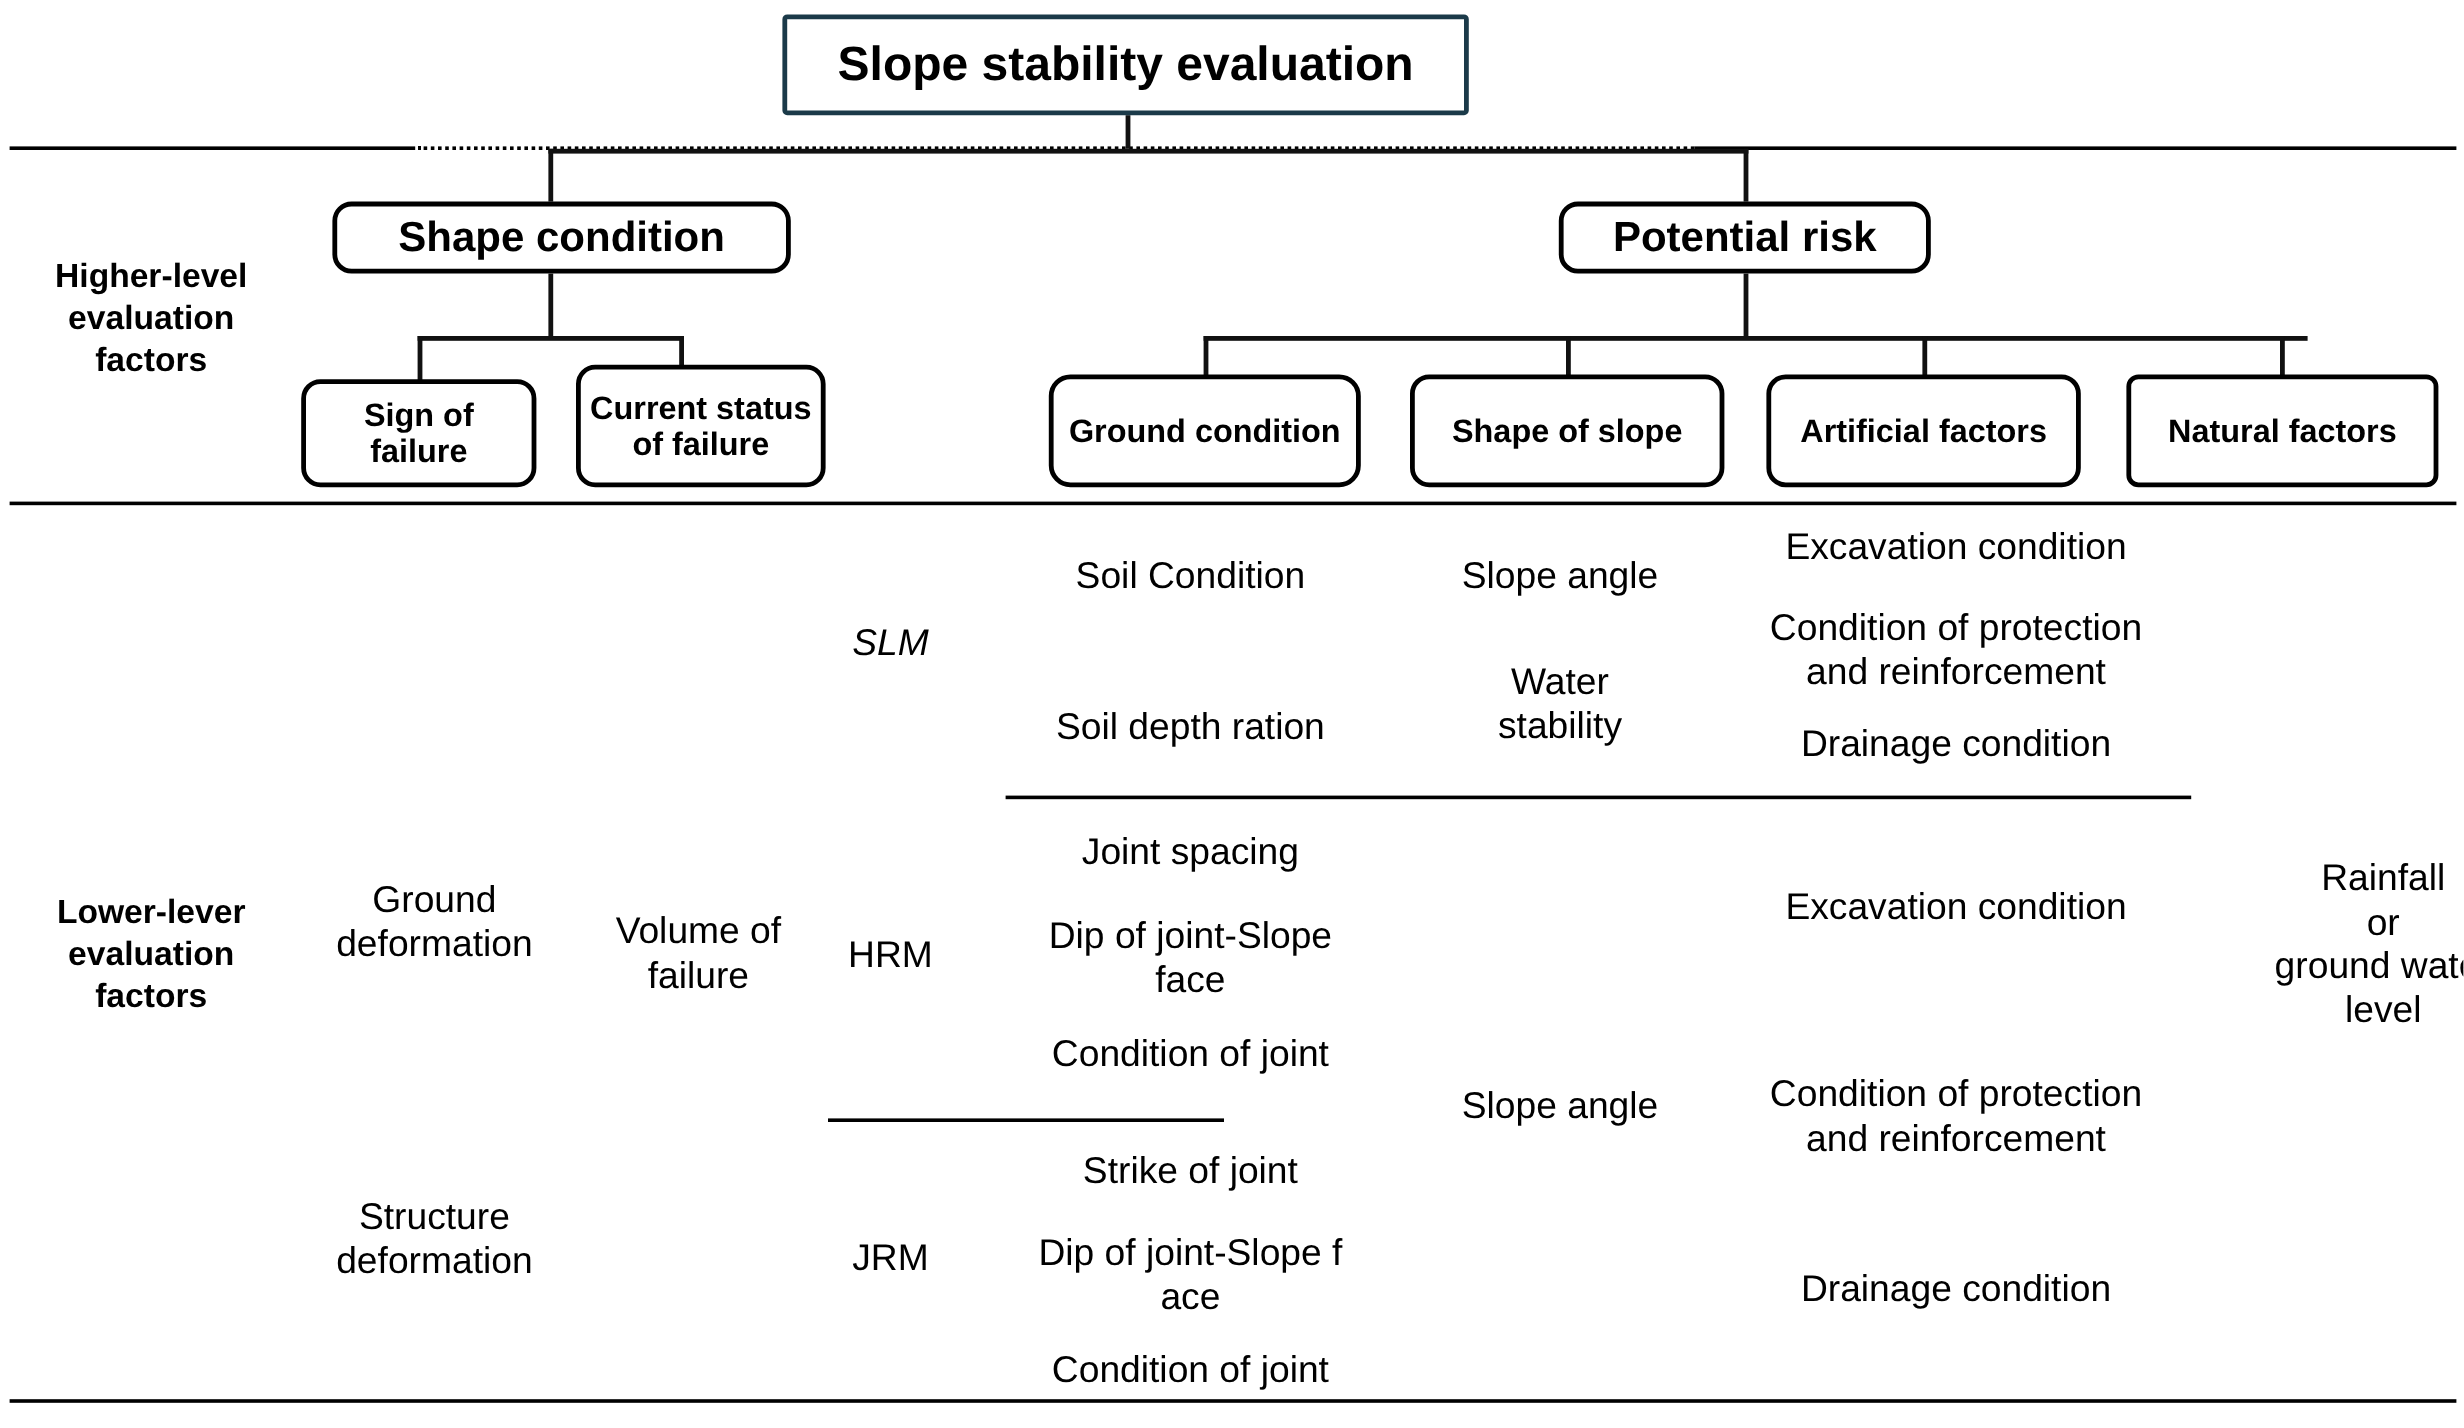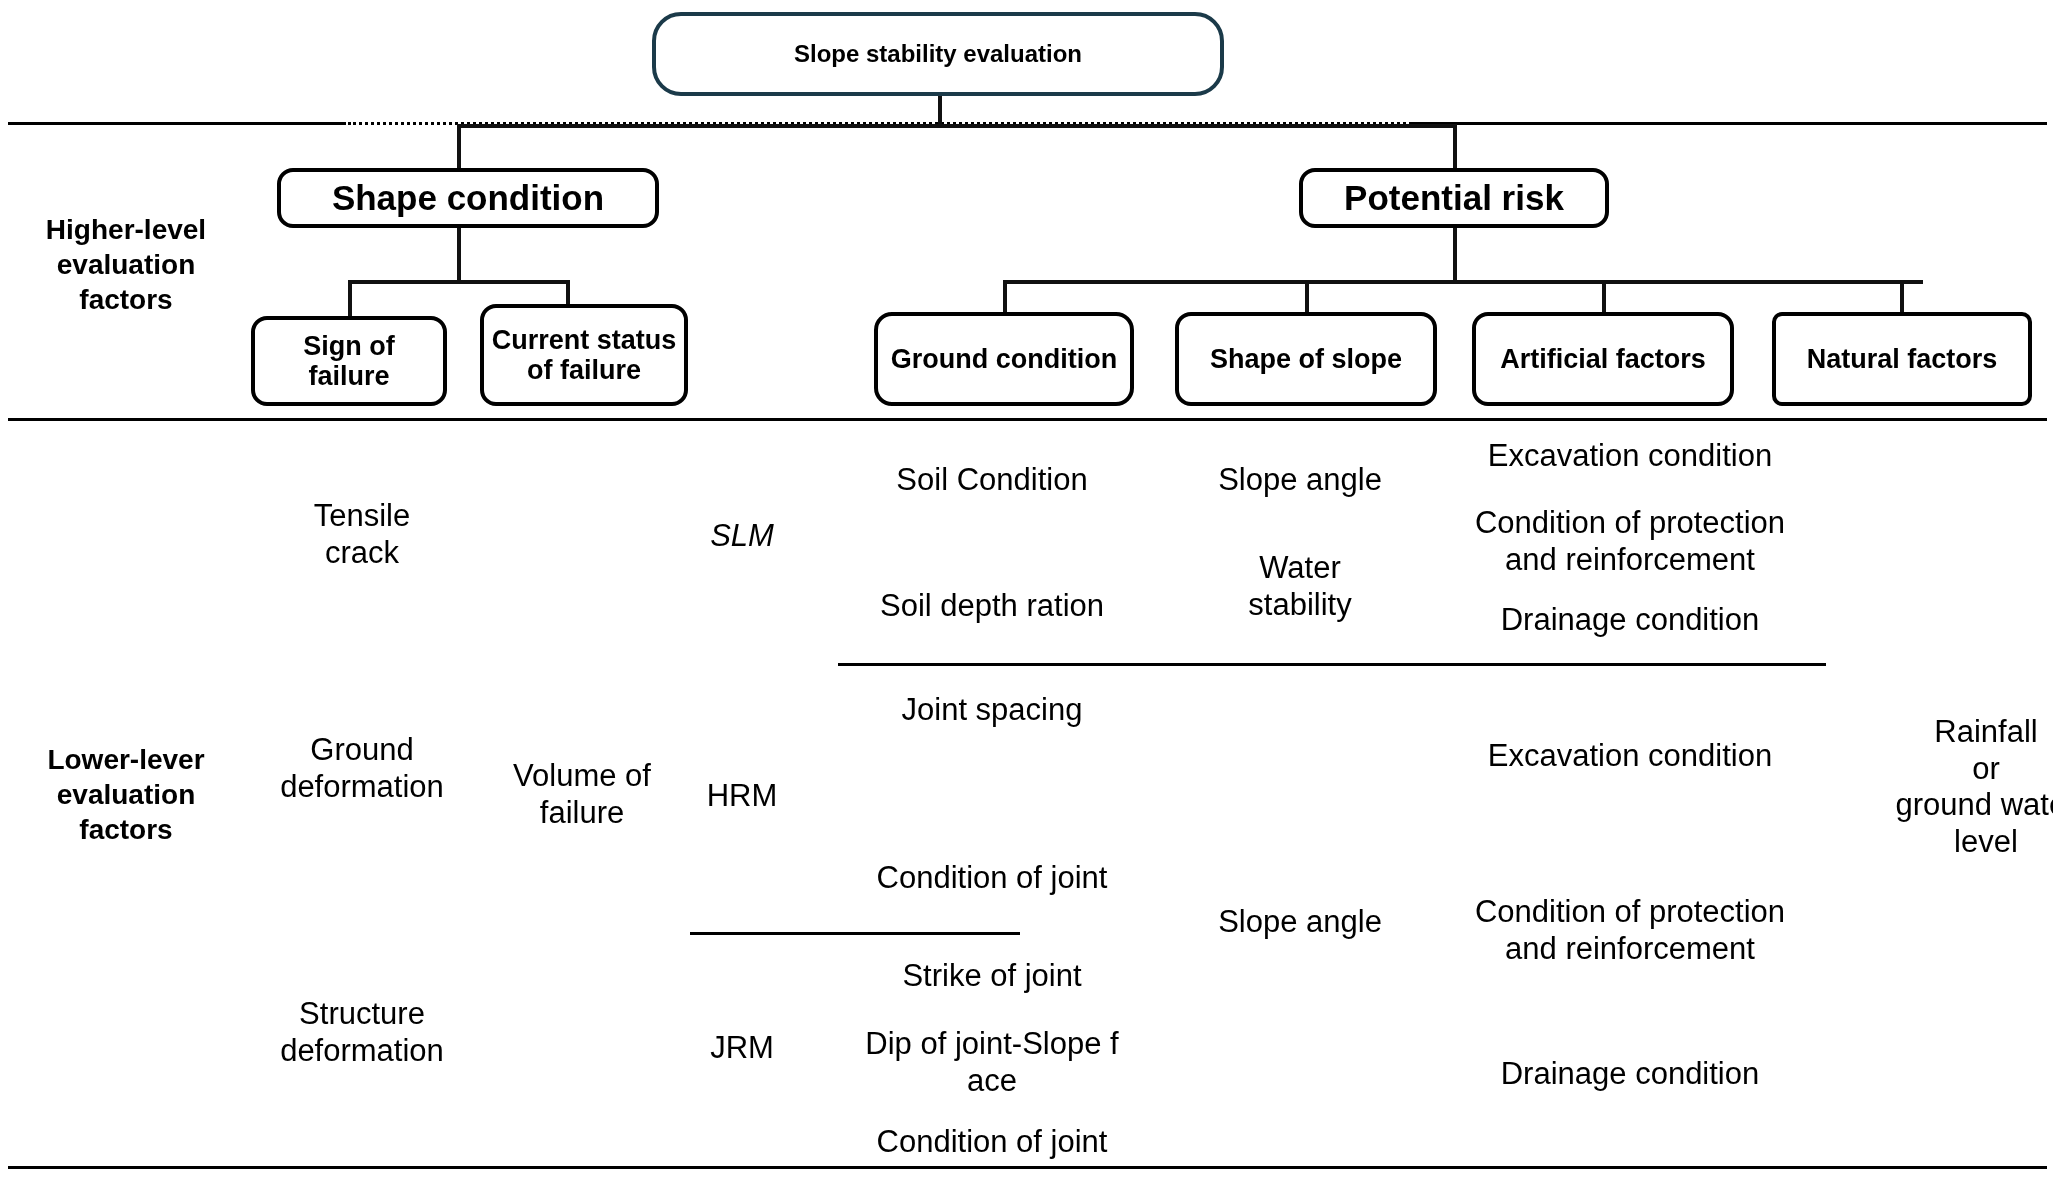--- a/index.html
+++ b/index.html
@@ -26,21 +26,21 @@
     background:#fff;
     display:flex;
     align-items:center;
     justify-content:center;
     text-align:center;
     font-weight:bold;
     line-height:1.12;
     color:#000;
     padding:2px 6px;
   }
-  .node.root{border-color:#1b3a49;border-width:4px;border-radius:29px;font-size:24px;text-align:center;}
+  .node.root{border-color:#1b3a49;border-width:4px;border-radius:4px;font-size:40px;text-align:center;}
   .node.lvl1{border-color:#000;font-size:35px;border-radius:16px;}
   .node.lvl2{border-color:#000;font-size:27px;border-radius:16px;}
 
   
   .sidelabel{
     position:absolute;
     text-align:center;
     font-weight:bold;
     font-size:28px;
     line-height:1.25;
@@ -118,38 +118,38 @@
 factors</div>
 
   <div class="sidelabel" style="left:10px; top:212px; width:232px;">Higher-level
 evaluation
 factors</div>
 
   <div class="sidelabel" style="left:10px; top:742px; width:232px;">Lower-lever
 evaluation
 factors</div>
 
-  <div class="cell" style="left:222px; top:498px; width:280px;">Tensile
-crack</div>
   <div class="cell" style="left:222px; top:732px; width:280px;">Ground
 deformation</div>
   <div class="cell" style="left:222px; top:996px; width:280px;">Structure
 deformation</div>
 
   <div class="cell" style="left:452px; top:758px; width:260px;">Volume of
 failure</div>
 
   <div class="cell" style="left:672px; top:518px; width:140px;font-style:italic;">SLM</div>
   <div class="cell" style="left:672px; top:778px; width:140px;">HRM</div>
   <div class="cell" style="left:672px; top:1030px; width:140px;">JRM</div>
 
   <div class="cell" style="left:832px; top:462px; width:320px;">Soil Condition</div>
   <div class="cell" style="left:832px; top:588px; width:320px;">Soil depth ration</div>
 
   <div class="cell" style="left:832px; top:692px; width:320px;">Joint spacing</div>
+  <div class="cell" style="left:832px; top:762px; width:320px;">Dip of joint-Slope
+face</div>
   <div class="cell" style="left:832px; top:860px; width:320px;">Condition of joint</div>
 
   <div class="cell" style="left:832px; top:958px; width:320px;">Strike of joint</div>
   <div class="cell" style="left:832px; top:1026px; width:320px;">Dip of joint-Slope f
 ace</div>
   <div class="cell" style="left:832px; top:1124px; width:320px;">Condition of joint</div>
 
   <div class="cell" style="left:1160px; top:462px; width:280px;">Slope angle</div>
   <div class="cell" style="left:1160px; top:550px; width:280px;">Water
 stability</div>

